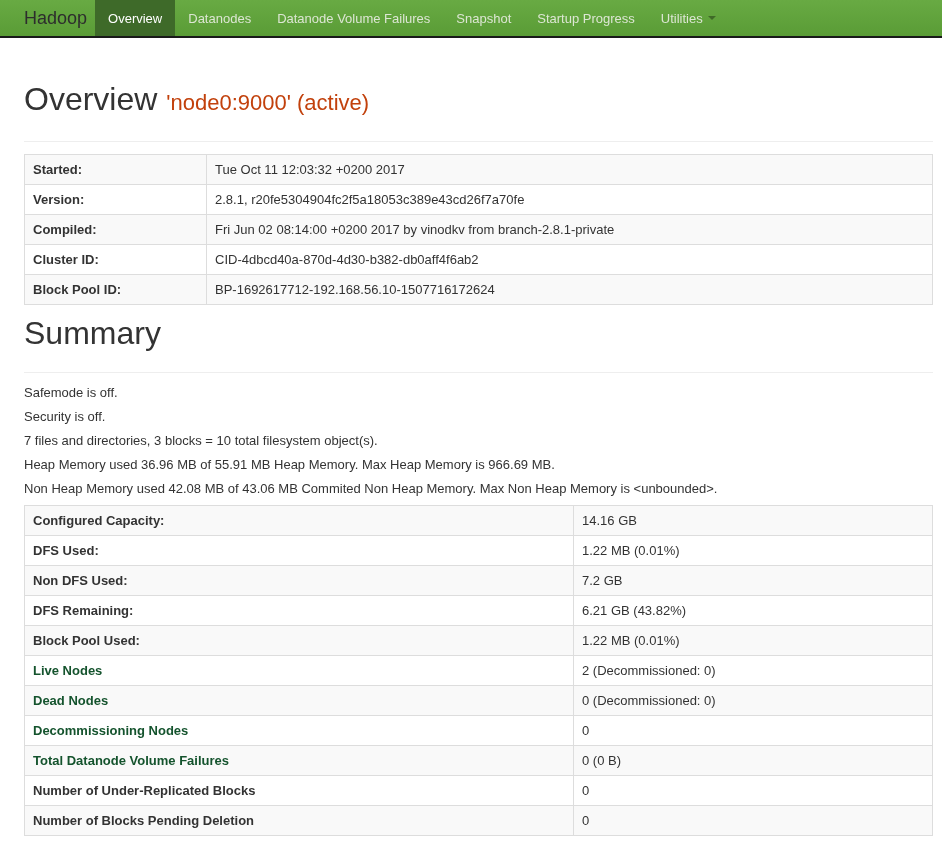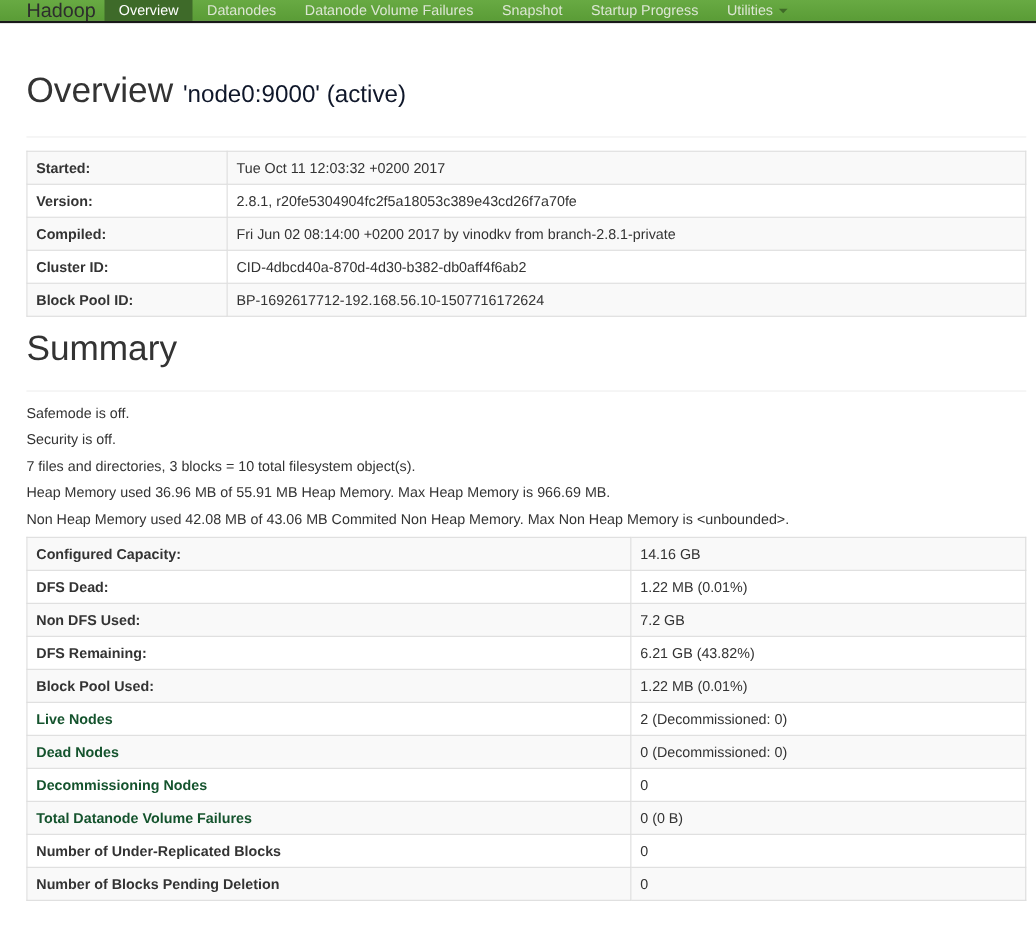--- a/index.html
+++ b/index.html
@@ -6,21 +6,21 @@
   html, body { width: 942px; height: 855px; overflow: hidden; }
   body {
     font-family: "Liberation Sans", sans-serif;
     font-size: 13px;
     color: #333;
     background: #fff;
   }
 
   
   .navbar {
-    height: 21px;
+    height: 38px;
     background: linear-gradient(#68aa43, #5a9c36);
     border-bottom: 2px solid #191919;
     display: flex;
     align-items: stretch;
     white-space: nowrap;
   }
   .brand {
     display: flex;
     align-items: center;
     padding: 0 8px 0 24px;
@@ -50,21 +50,21 @@
 
   
   .container { margin-left: 24px; width: 909px; }
 
   h1 {
     font-size: 32px;
     font-weight: 400;
     line-height: 37px;
     color: #333;
   }
-  h1 small { font-size: 22px; color: #0f172a; font-weight: 400; }
+  h1 small { font-size: 22px; color: #c2410c; font-weight: 400; }
   #overview-title { margin-top: 43px; }
   #summary-title  { margin-top: 10px; }
   hr { border: 0; border-top: 1px solid #eee; margin: 20px 0 12px; }
 
   
   table {
     width: 100%;
     border-collapse: collapse;
     border: 1px solid #ddd;
   }
@@ -160,21 +160,21 @@
       <p>Non Heap Memory used 42.08 MB of 43.06 MB Commited Non Heap Memory. Max Non Heap Memory is &lt;unbounded&gt;.</p>
     </div>
 
   <table id="summary-table">
     <tbody>
         <tr>
           <th>Configured Capacity:</th>
           <td>14.16 GB</td>
         </tr>
         <tr>
-          <th>DFS Dead:</th>
+          <th>DFS Used:</th>
           <td>1.22 MB (0.01%)</td>
         </tr>
         <tr>
           <th>Non DFS Used:</th>
           <td>7.2 GB</td>
         </tr>
         <tr>
           <th>DFS Remaining:</th>
           <td>6.21 GB (43.82%)</td>
         </tr>

